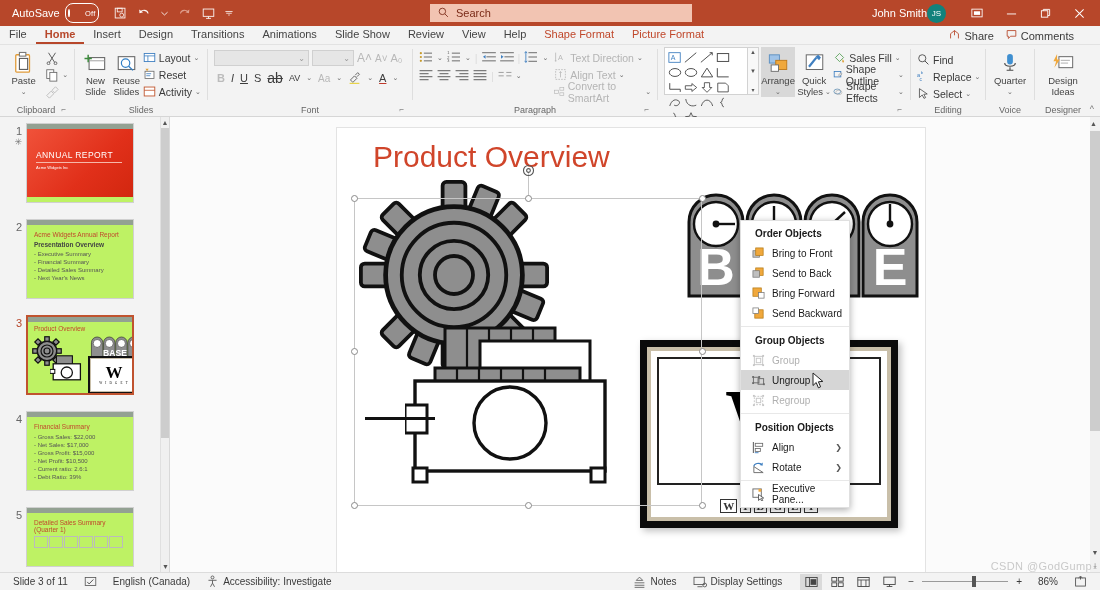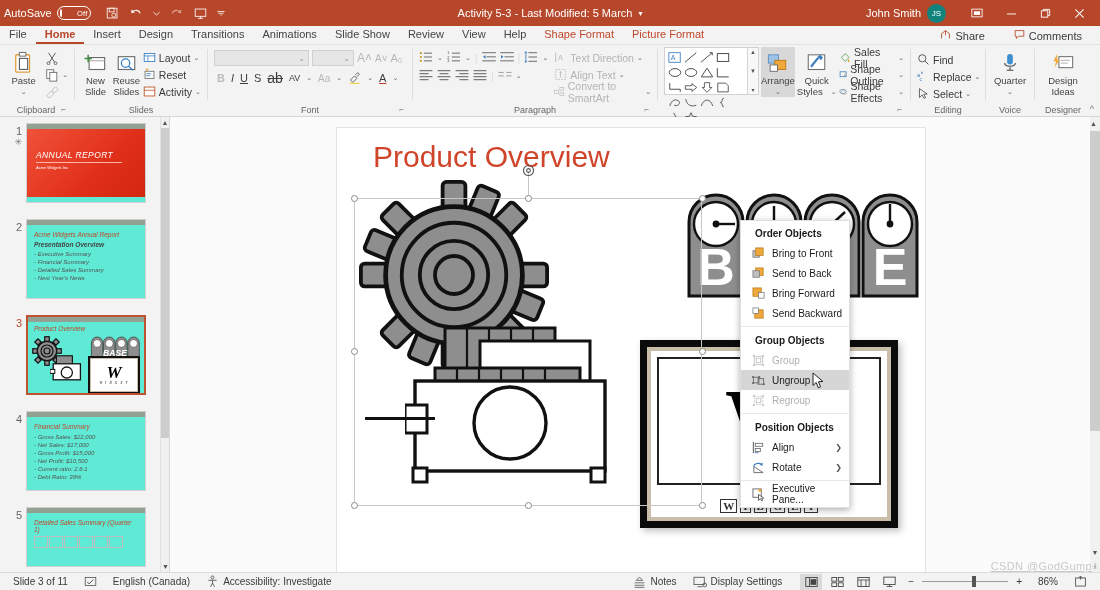--- a/index.html
+++ b/index.html
@@ -11,48 +11,48 @@
     background:#f3f3f3;
     -webkit-font-smoothing: antialiased;
   }
   .app { position:relative; width:1100px; height:590px; display:flex; flex-direction:column; }
 
   
   .titlebar {
     height:26px; background:#b7472a; display:flex; align-items:center;
     color:#fff; flex:0 0 26px; padding:0 4px;
   }
-  .autosave { display:flex; align-items:center; gap:5px; font-size:11px; }
+  .autosave { display:flex; align-items:center; gap:5px; margin-left:8px; font-size:11px; }
   .toggle {
-    width:34px; height:14px; border-radius:8px; border:1px solid #fff;
+    width:34px; height:20px; border-radius:8px; border:1px solid #fff;
     display:flex; align-items:center; padding:0 2px; gap:15px; font-size:7.5px; letter-spacing:.3px;
   }
   .toggle .knob { width:8px;height:8px;border-radius:50%;background:#fff; }
   .qat { display:flex; align-items:center; gap:9px; margin-left:14px; }
   .qat .qi { width:15px;height:15px;display:flex;align-items:center;justify-content:center;opacity:.95; cursor:pointer;}
   .qat .qi svg { display:block; }
   .doctitle { margin-left:auto; margin-right:auto; display:flex; align-items:center; gap:6px;
     font-size:11px; position:absolute; left:50%; transform:translateX(-50%); }
   .search {
     position:absolute; left:430px; width:262px; height:18px; background:#f2c4b2;
     display:flex; align-items:center; gap:7px; padding-left:8px; color:#7a2a17; font-size:11px;
   }
   .tbright { margin-left:auto; display:flex; align-items:center; gap:0; }
-  .tbright .usr { font-size:11px; margin-right:6px; }
+  .tbright .usr { font-size:11px; margin-right:0; }
   .avatar { width:19px;height:19px;border-radius:50%;background:#11827c;color:#fff;font-size:8px;
     display:flex;align-items:center;justify-content:center; margin-right:14px;}
   .winbtn { width:34px;height:26px;display:flex;align-items:center;justify-content:center;font-size:12px;cursor:pointer;}
 
   
   .tabsbar { height:19px; background:#f3f3f3; display:flex; align-items:flex-end; flex:0 0 19px;
      border-bottom:1px solid #e2e2e2; position:relative;}
   .tab { padding:0 9px; height:19px; line-height:19px; font-size:11px; color:#444; cursor:pointer; white-space:nowrap;}
   .tab.active { color:#b7472a; border-bottom:2px solid #b7472a; font-weight:600;}
   .tab.ctx { color:#c0472a; }
-  .tabsright { margin-left:auto; display:flex; gap:17px; padding-right:12px; }
+  .tabsright { margin-left:auto; display:flex; gap:0; padding-right:20px; }
   .tbtn { display:flex; align-items:center; gap:4px; font-size:11px; color:#3a3a3a; padding:0 6px; height:17px; cursor:pointer;}
 
   
   .ribbon { height:72px; background:#f3f3f3; display:flex; flex:0 0 72px; border-bottom:1px solid #d6d6d6;
     position:relative; }
   .grp { position:relative; height:72px; display:flex; flex-direction:column; padding:2px 4px 0 4px; }
   .grp .gbody { flex:1; display:flex; align-items:flex-start; gap:2px; }
   .grp .glabel { height:13px; line-height:12px; text-align:center; font-size:9px; color:#666; position:relative;}
   .grp .glabel .dlg { position:absolute; right:2px; bottom:1px; font-size:8px; color:#888;}
   .sep { width:1px; background:#dedede; margin:4px 2px 16px 2px; }
@@ -85,21 +85,21 @@
 
   .arrangebtn { background:#d8d8d8; }
 
   
   .main { flex:1; display:flex; background:#fff; position:relative; overflow:hidden;}
   .thumbs { width:170px; background:#f3f3f3; border-right:1px solid #d9d9d9; position:relative; overflow:hidden;}
   .thumbrow { display:flex; padding:6px 8px 0 4px; gap:4px; }
   .tnum { width:18px; text-align:right; font-size:11px; color:#666; padding-top:2px; }
   .tnum .star { display:block; font-size:9px; color:#777;}
   .tnum.sel { color:#b7472a; }
-  .slide { width:120px; background:#5eead4; border:1px solid #d0d0d0; position:relative; overflow:hidden;font-style:italic;}
+  .slide { width:108px; background:#bef264; border:1px solid #d0d0d0; position:relative; overflow:hidden;}
   .slide.sel { border:2px solid #c0532f; }
   .slide .bar { height:5px; background:#93a192; }
 
   .s1 { height:68px; background:linear-gradient(135deg,#f0523a,#e1301a 60%,#d2270f); }
   .s1 .t { position:absolute; left:9px; top:26px; color:#fff; font-size:8.5px; letter-spacing:.4px;}
   .s1 .rule { position:absolute; left:9px; top:38px; width:86px; height:1px; background:#f6b7aa;}
   .s1 .sub { position:absolute; left:9px; top:41px; color:#fff; font-size:4px;}
 
   .sbody { padding:6px 7px; }
   .sbody .h { color:#c0492c; font-size:6.5px; margin-bottom:3px;}
@@ -138,21 +138,21 @@
   .mcursor { position:absolute; left:812px; top:255px; z-index:60; }
 
   
   .status { height:18px; background:#f3f3f3; border-top:1px solid #dcdcdc; display:flex; align-items:center;
      font-size:10px; color:#3a3a3a; flex:0 0 18px; padding:0 5px; gap:0;}
   .sitem { display:flex; align-items:center; gap:4px; padding:0 8px; cursor:pointer; white-space:nowrap;}
   .vbtn { width:22px;height:16px;display:flex;align-items:center;justify-content:center;cursor:pointer;}
   .vbtn.on { background:#dadada; }
   .zoomtrack { width:86px; height:1px; background:#9a9a9a; position:relative; }
   .zoomtrack .knob { position:absolute; left:50px; top:-5px; width:4px; height:11px; background:#555;}
-  .wm { position:absolute; right:8px; bottom:18px; color:#c9c9c9; font-size:11px; letter-spacing:.4px;text-decoration:underline;}
+  .wm { position:absolute; right:8px; bottom:18px; color:#c9c9c9; font-size:11px; letter-spacing:.4px;}
 </style>
 </head>
 <body>
 
 <div class="app">
 
   <div class="titlebar">
     <div class="autosave">
       <span>AutoSave</span>
       <span class="toggle">
@@ -196,20 +196,29 @@
             <path d="M0.5 1 L9.5 1 M1.5 3.2 L8.5 3.2 M4 5.4 L6 5.4" stroke="#fff" stroke-width="1"></path>
           </svg>
       </span>
     </div>
 
     <div class="doctitle">
       <span>Activity 5-3  -  Last Modified: 5 March</span>
       <span style="font-size:8px">▾</span>
     </div>
 
+    <div class="search">
+      <span>
+        <svg width="11" height="11" viewBox="0 0 14 14">
+            <circle cx="5.6" cy="5.6" r="4.1" fill="none" stroke="#7a2a17" stroke-width="1.1"></circle>
+            <path d="M8.7 8.7 L12.6 12.6" stroke="#7a2a17" stroke-width="1.1"></path>
+          </svg>
+      </span>
+      <span>Search</span>
+    </div>
 
     <div class="tbright">
       <span class="usr">John Smith</span>
       <span class="avatar">JS</span>
       <span class="winbtn">
         <svg width="12" height="12" viewBox="0 0 14 14">
             <rect x="1" y="2.5" width="12" height="9" fill="none" stroke="#fff" stroke-width="1"></rect>
             <rect x="3.4" y="5" width="7.2" height="4.2" fill="#fff"></rect>
           </svg>
       </span>
@@ -588,21 +597,21 @@
 
         <div class="bigbtn">
           <span class="ic">
             <svg width="23" height="22" viewBox="0 0 24 24">
                 <rect x="3" y="2" width="18" height="16" fill="#fff" stroke="#6a6a6a" stroke-width="1.1"></rect>
                 <path d="M6 15 L14 5" stroke="#3f7fc0" stroke-width="2.4"></path>
                 <path d="M13 4 L17 8 L19 5 L16 2 Z" fill="#3f7fc0"></path>
               </svg>
           </span>
           <span>Quick</span>
-          <span style="display:flex;align-items:center;gap:8px">
+          <span style="display:flex;align-items:center;gap:2px">
             <span>Styles</span>
             <span class="chev">⌄</span>
           </span>
         </div>
 
         <div class="smcol" style="padding-top:2px">
           <div class="smrow">
             <svg width="13" height="13" viewBox="0 0 16 16">
                 <path d="M3 8 L8 3 L13 8 L8 13 Z" fill="none" stroke="#4a9a4a" stroke-width="1"></path>
                 <path d="M12 10 C14 12, 14 14, 12.5 14 C11 14, 11 12, 12 10" fill="#e0a13a"></path>

